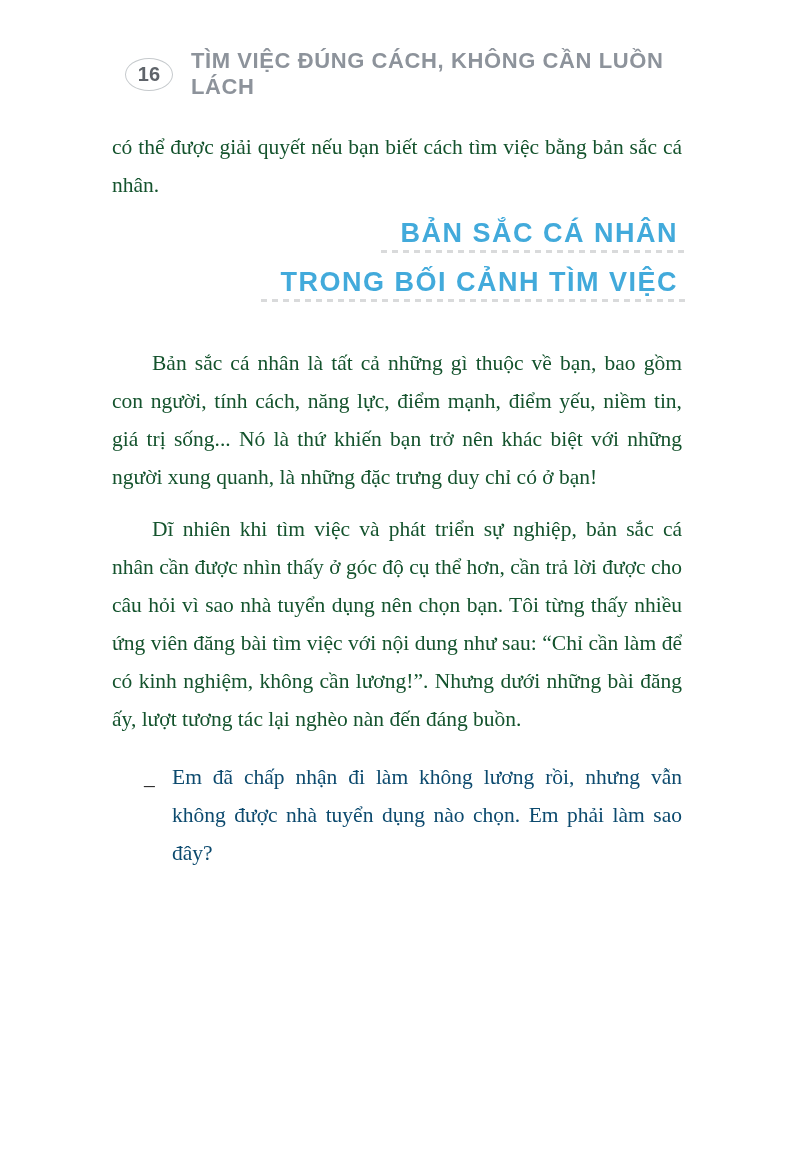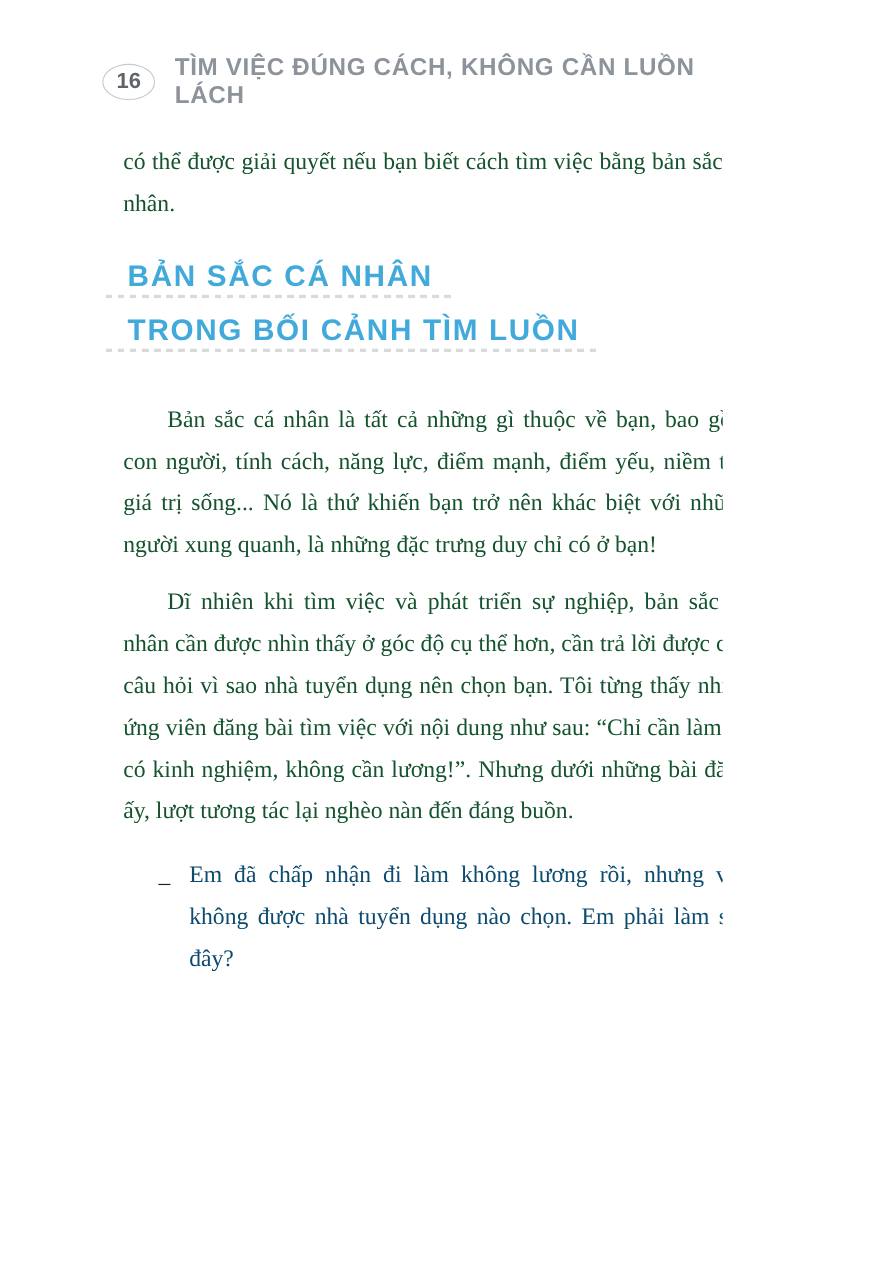--- a/index.html
+++ b/index.html
@@ -8,20 +8,21 @@
     background: #ffffff;
   }
   .page {
     position: relative;
     width: 657px;
     height: 1162px;
     background: #ffffff;
     overflow: hidden;
     font-family: "Liberation Serif", serif;
     color: #1e1e1e;
+    padding-left: 32px;
   }
 
   
   .header {
     display: flex;
     align-items: center;
     padding: 48px 0 0 93px;
   }
   .page-number-badge {
     width: 52px;
@@ -58,22 +59,22 @@
     font-size: 21.5px;
     line-height: 38px;
     text-align: justify;
     margin: 0 0 14px 0;
     color: #14532d;
   }
   .para.indent { text-indent: 40px; }
 
   
   .section-heading {
-    text-align: left;
-    margin: 34px 0 26px 0;
+    text-align: right;
+    margin: 16px 0 26px 0;
     font-family: "Liberation Sans", sans-serif;
   }
   .heading-line {
     display: inline-block;
     position: relative;
     font-size: 27px;
     font-weight: bold;
     letter-spacing: 1.5px;
     color: #42aadb;
     line-height: 1;
@@ -124,21 +125,21 @@
   <div class="body-col">
 
     <p class="para">có thể được giải quyết nếu bạn biết cách tìm việc bằng bản sắc cá nhân.</p>
 
 
     <div class="section-heading">
       <div>
         <span class="heading-line">BẢN SẮC CÁ NHÂN</span>
       </div>
       <div>
-        <span class="heading-line">TRONG BỐI CẢNH TÌM LUỒN</span>
+        <span class="heading-line">TRONG BỐI CẢNH TÌM VIỆC</span>
       </div>
     </div>
 
     <p class="para indent">Bản sắc cá nhân là tất cả những gì thuộc về bạn, bao gồm con người, tính cách, năng lực, điểm mạnh, điểm yếu, niềm tin, giá trị sống... Nó là thứ khiến bạn trở nên khác biệt với những người xung quanh, là những đặc trưng duy chỉ có ở bạn!</p>
 
     <p class="para indent">Dĩ nhiên khi tìm việc và phát triển sự nghiệp, bản sắc cá nhân cần được nhìn thấy ở góc độ cụ thể hơn, cần trả lời được cho câu hỏi vì sao nhà tuyển dụng nên chọn bạn. Tôi từng thấy nhiều ứng viên đăng bài tìm việc với nội dung như sau: “Chỉ cần làm để có kinh nghiệm, không cần lương!”. Nhưng dưới những bài đăng ấy, lượt tương tác lại nghèo nàn đến đáng buồn.</p>
 
 
     <div class="dialogue">
       <div class="dialogue-marker">_</div>

